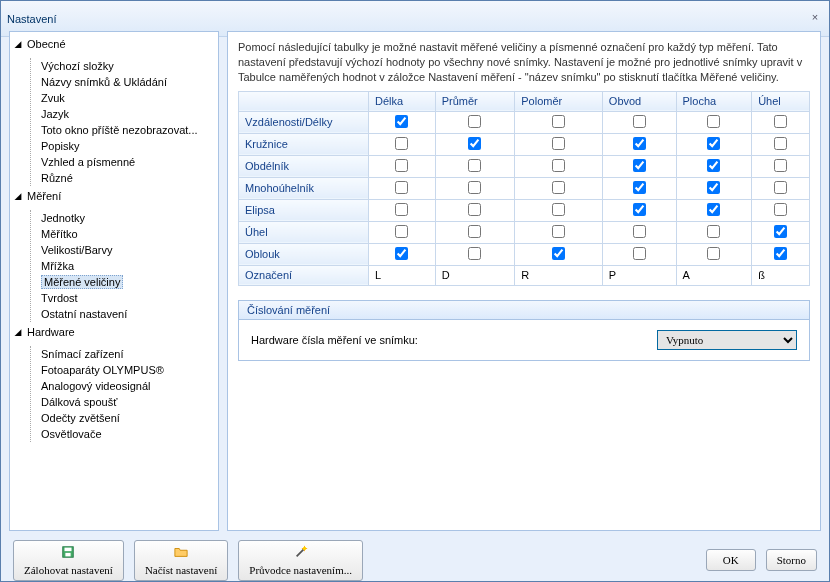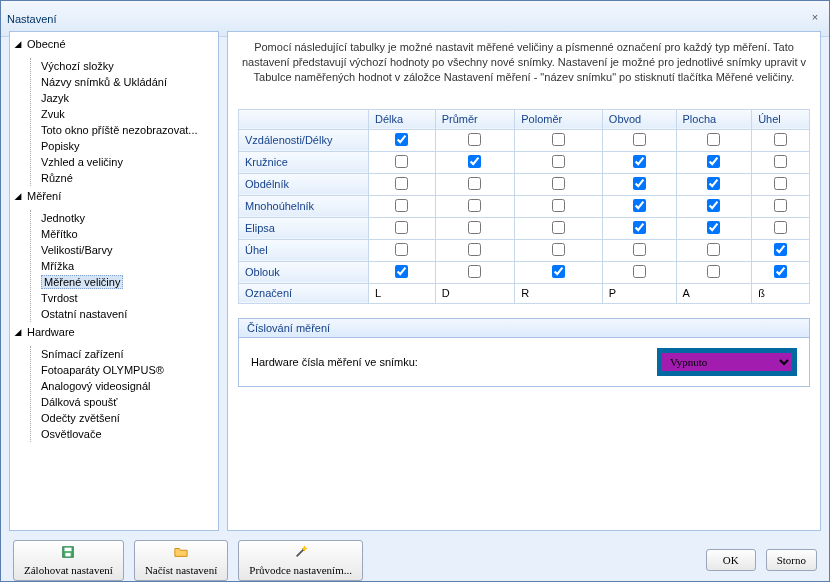--- a/index.html
+++ b/index.html
@@ -12,33 +12,33 @@
 .sidebar { width: 210px; background: #fff; border: 1px solid #a9c3e4; overflow: auto; padding: 4px 2px; }
 .content { flex: 1; background: #fff; border: 1px solid #a9c3e4; padding: 8px 10px; overflow: auto; }
 .tree ul { list-style: none; }
 .tree li { padding: 2px 0; white-space: nowrap; }
 .tree .node { display: flex; align-items: center; gap: 3px; }
 .tree .toggle { width: 12px; color: #000; font-size: 9px; display: inline-block; text-align: center; }
 .tree .label { color: #000; }
 .tree .children { margin-left: 18px; border-left: 1px dotted #aaa; padding-left: 10px; margin-top: 8px; }
 .tree .children li { position: relative; }
 .tree .selected { background: #d6e5f5; border: 1px dotted #7da2ce; padding: 0 2px; }
-.desc { color: #333; margin-bottom: 24px; line-height: 1.35; text-align: center; }
+.desc { color: #333; margin-bottom: 6px; line-height: 1.35; }
 table.grid { width: 100%; border-collapse: collapse; border: 1px solid #a9c3e4; }
 table.grid th, table.grid td { border: 1px solid #c8d8ec; padding: 3px 6px; font-weight: normal; text-align: left; height: 20px; }
 table.grid th { background: linear-gradient(to bottom, #f7fbff, #e3eefb); color: #15428b; }
 table.grid td.rowhead { background: linear-gradient(to bottom, #f7fbff, #e3eefb); color: #15428b; width: 130px; }
 table.grid td.cell { text-align: center; }
 table.grid input[type=checkbox] { margin: 0; }
 .panel { border: 1px solid #a9c3e4; margin-top: 14px; }
 .panel-head { background: linear-gradient(to bottom, #f2f7fe, #dceafc); color: #15428b; padding: 3px 8px; border-bottom: 1px solid #a9c3e4; font-size: 11px; }
 .panel-body { padding: 10px 12px; display: flex; align-items: center; gap: 10px; }
 .panel-body .lbl { flex: 0 0 auto; }
 .panel-body .sel { margin-left: auto; }
-select { font-family: Tahoma; font-size: 11px; border: 5px solid #0369a1; padding: 2px 4px; width: 140px; background: #a21caf; }
+select { font-family: Tahoma; font-size: 11px; border: 1px solid #0369a1; padding: 2px 4px; width: 140px; background: #e5e5e5; }
 .footer { position: absolute; left: 0; right: 0; bottom: 0; height: 42px; display: flex; align-items: center; padding: 0 12px; gap: 10px; }
 .footer .spacer { flex: 1; }
 button.btn { font-family: Tahoma; font-size: 11px; background: linear-gradient(to bottom, #fefefe, #e8e8e8); border: 1px solid #9aa7b8; border-radius: 3px; padding: 4px 10px; cursor: pointer; display: inline-flex; align-items: center; gap: 5px; min-width: 50px; justify-content: center; flex-direction: column; }
 .icon { width: 14px; height: 14px; display: inline-block; }
 </style>
 </head>
 <body>
 
 <div class="window">
   <div class="titlebar">
@@ -50,25 +50,25 @@
     <div class="sidebar tree">
       <ul id="tree-root">
           <li>
             <div class="node">
               <span class="toggle">◢</span>
               <span class="label">Obecné</span>
             </div>
             <ul class="children">
               <li><span>Výchozí složky</span></li>
               <li><span>Názvy snímků &amp; Ukládání</span></li>
+              <li><span>Zvuk</span></li>
               <li><span>Jazyk</span></li>
-              <li><span>Zvuk</span></li>
               <li><span>Toto okno příště nezobrazovat...</span></li>
               <li><span>Popisky</span></li>
-              <li><span>Vzhled a veličiny</span></li>
+              <li><span>Vzhled a písmenné</span></li>
               <li><span>Různé</span></li>
             </ul>
           </li>
           <li>
             <div class="node">
               <span class="toggle">◢</span>
               <span class="label">Měření</span>
             </div>
             <ul class="children">
               <li><span>Jednotky</span></li>

